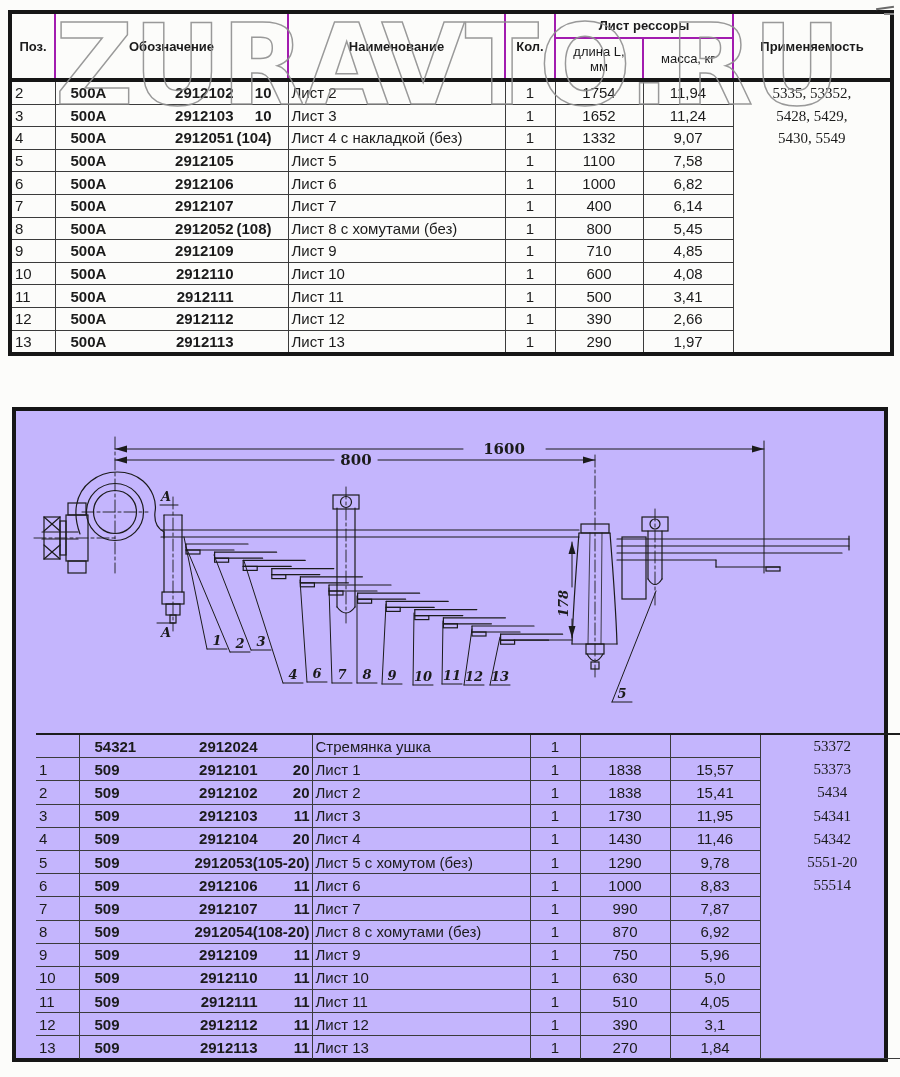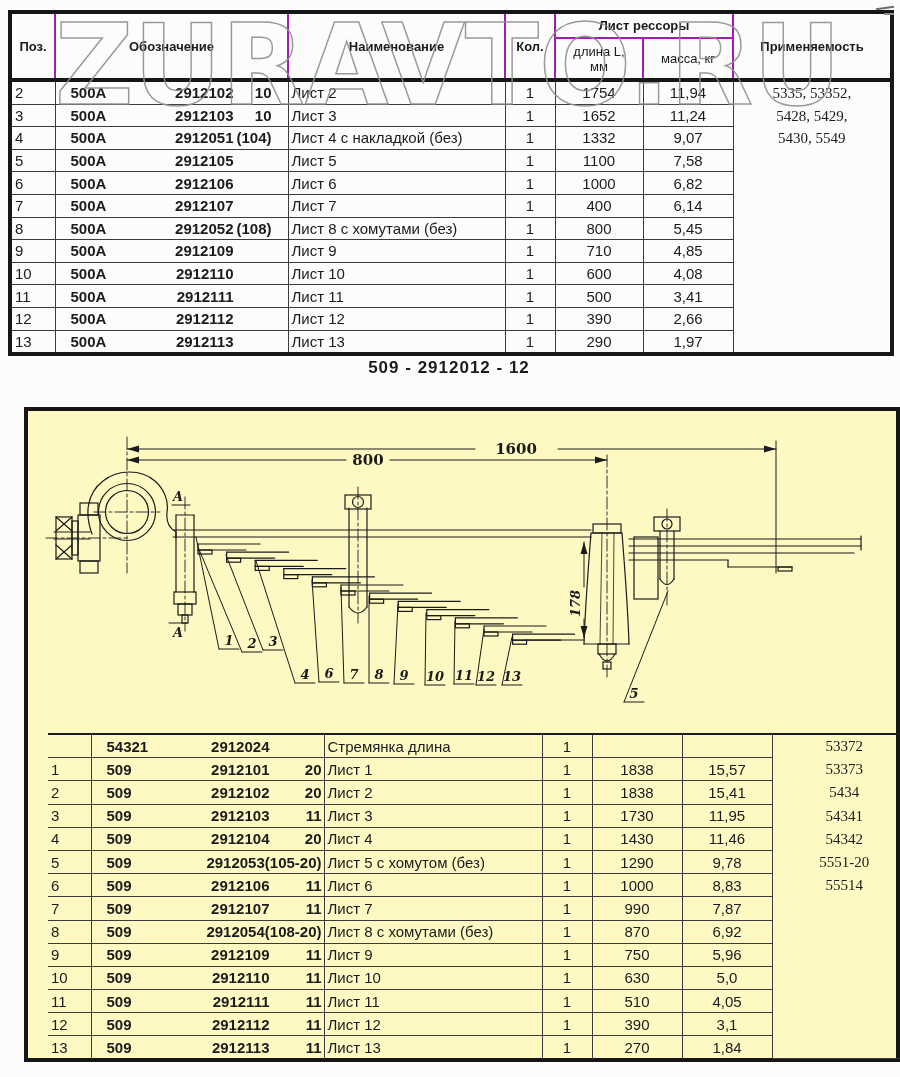--- a/index.html
+++ b/index.html
@@ -22,21 +22,21 @@
   .flush .des-s{padding-right:2px;}
   .c-name{text-align:left;padding-left:3px !important;}
   .c-qty,.c-len,.c-mass{text-align:center;}
   .c-app{text-align:center;vertical-align:top;border-left:1px solid #3b3b3b;font-family:Liberation Serif, serif;}
   .c-app div{height:22.6px;line-height:22.6px;}
   .bottom .c-app div{height:23.2px;line-height:23.2px;}
   
   .caption{position:absolute;left:8px;top:358px;width:882px;text-align:center;
            font-weight:bold;font-size:17px;letter-spacing:1px;}
   
-  .frame{position:absolute;left:24px;top:407px;width:868px;height:647px;border:4px solid #161616;background:#fef9c3;}
+  .frame{position:absolute;left:12px;top:407px;width:868px;height:647px;border:4px solid #161616;background:#c4b5fd;}
   .drawing{position:absolute;left:0;top:0;}
   .bottom{position:absolute;left:0;top:322px;width:868px;border-top:2px solid #1d1d1d;margin-left:20px;}
   .bottom td{border:1px solid #3b3b3b;height:22.2px;padding:0;}
   .bottom tr td{border-left-width:1px;}
   .bottom tr:first-child td{border-top:none;}
   .bottom tr:last-child td{border-bottom:none;}
   .bottom td:first-child{border-left:none;}
   .bottom td:last-child{border-right:none;}
   
   .wm{position:absolute;left:0;top:0;pointer-events:none;}
@@ -257,21 +257,20 @@
       </tbody>
   </table>
 
   <svg class="wm" width="900" height="125" viewBox="0 0 900 125">
     <text x="55" y="104" textLength="786" lengthAdjust="spacingAndGlyphs" style="font-family:'DejaVu Sans',sans-serif;font-weight:bold;font-size:112px;" fill="none" stroke="#8f8f8f" stroke-width="1.5" opacity="0.9">ZURAVTO.RU</text>
   </svg>
 
   <div class="corner1"></div>
   <div class="corner2"></div>
 
-  <div class="caption">509 - 2912012 - 12</div>
 
   <div class="frame">
 
     <svg class="drawing" width="868" height="322" viewBox="0 0 868 322" stroke="#1b1b1b" fill="none" stroke-width="1.2" stroke-linecap="round">
 
       <g stroke-width="0.9" stroke-dasharray="12 3 3 3">
         <line x1="99" y1="26" x2="99" y2="162"></line>
         <line x1="66" y1="101" x2="132" y2="101"></line>
         <line x1="18" y1="127" x2="100" y2="127"></line>
         <line x1="157" y1="86" x2="157" y2="220"></line>
@@ -497,21 +496,21 @@
       <tbody id="bottom-body">
           <tr>
             <td class="c-pos"></td>
             <td class="c-des">
               <div class="des-wrap">
                 <span class="des-p">54321</span>
                 <span class="des-n">2912024</span>
                 <span class="des-s"></span>
               </div>
             </td>
-            <td class="c-name">Стремянка длина</td>
+            <td class="c-name">Стремянка ушка</td>
             <td class="c-qty">1</td>
             <td class="c-len"></td>
             <td class="c-mass"></td>
             <td class="c-app" rowspan="14">
               <div>53372</div>
               <div>53373</div>
               <div>5434</div>
               <div>54341</div>
               <div>54342</div>
               <div>5551-20</div>

